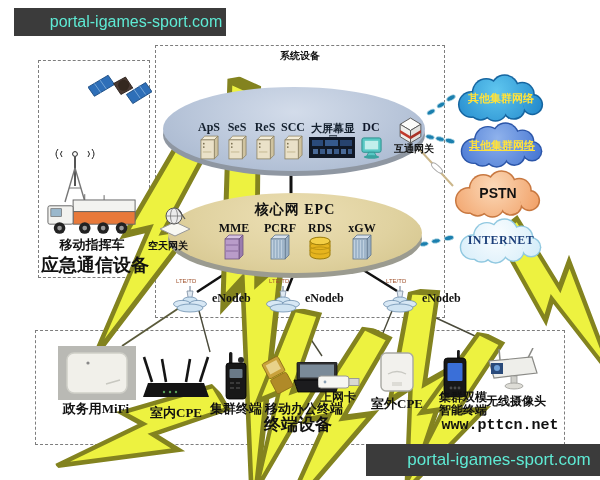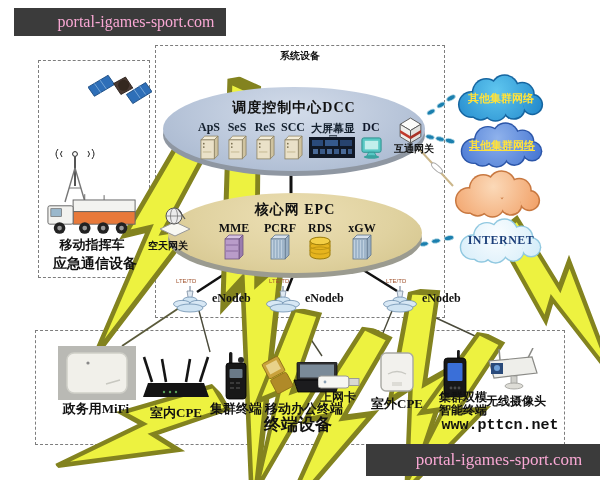--- a/index.html
+++ b/index.html
@@ -4,21 +4,21 @@
 <style>
   * { margin:0; padding:0; box-sizing:border-box; }
   body { background:#fff; }
   .scene { position:relative; width:600px; height:480px; background:#fff; overflow:hidden;
            font-family:"Liberation Serif", serif; }
   .abs { position:absolute; }
   .lbl { font-weight:bold; color:#111; text-align:center; line-height:1.1; }
   .sans { font-family:"Liberation Sans", sans-serif; }
   .mono { font-family:"Liberation Mono", monospace; }
   .dashbox { border:1.6px dashed #7d7d7d; }
-  .watermark { background:#3b3b3b; color:#f9a8d4; font-family:Liberation Serif, serif;
+  .watermark { background:#3b3b3b; color:#5eead4; font-family:Liberation Sans, sans-serif;
                display:flex; align-items:center; justify-content:center;padding-left:32px; }
   .ellipse { border-radius:50%; }
   .dcc-rim { background:#8f97a2; }
   .dcc-main { background:radial-gradient(ellipse at 50% 30%, #d3dcea 0%, #b9c6da 55%, #a3b3cb 100%); }
   .epc-rim { background:#9b9b90; }
   .epc-main { background:radial-gradient(ellipse at 50% 30%, #ecdfb4 0%, #e0d2a0 55%, #d2c289 100%); }
   .cloud-text { display:flex; align-items:center; justify-content:center; font-weight:bold; }
   .tiny-tag { font-size:6px; color:#a0522d; font-family:"Liberation Sans", sans-serif; }
   svg { display:block; }
 </style>
@@ -246,21 +246,20 @@
     <use href="#sym-bolt" transform="translate(142,314) rotate(45) scale(0.30,0.35)"></use>
     <use href="#sym-bolt" transform="translate(200,316) rotate(-4) scale(0.28,0.37)"></use>
     <use href="#sym-bolt" transform="translate(264,313) rotate(8) scale(0.30,0.42)"></use>
     <use href="#sym-bolt" transform="translate(312,316) rotate(-14) scale(0.30,0.42)"></use>
     <use href="#sym-bolt" transform="translate(386,316) rotate(10) scale(0.28,0.37)"></use>
     <use href="#sym-bolt" transform="translate(443,312) rotate(-55) scale(0.28,0.37)"></use>
   </svg>
 
   <div class="abs ellipse dcc-rim" style="left:163px; top:94px; width:262px; height:82px;"></div>
   <div class="abs ellipse dcc-main" style="left:163px; top:87px; width:262px; height:84px;"></div>
-  <div class="abs lbl" style="left:180px; top:100px; width:228px; font-size:14px; letter-spacing:1px;">调度控制中心DCC</div>
   <div class="abs lbl" style="left:196px; top:121px; width:26px; font-size:12px; color:#14202e;">ApS</div>
   <div class="abs lbl" style="left:224px; top:121px; width:26px; font-size:12px; color:#14202e;">SeS</div>
   <div class="abs lbl" style="left:252px; top:121px; width:26px; font-size:12px; color:#14202e;">ReS</div>
   <div class="abs lbl" style="left:280px; top:121px; width:26px; font-size:12px; color:#14202e;">SCC</div>
   <div class="abs lbl" style="left:306px; top:122px; width:54px; font-size:11px; color:#14202e;">大屏幕显示</div>
   <div class="abs lbl" style="left:358px; top:121px; width:26px; font-size:12px; color:#0f172a;">DC</div>
   <svg class="abs" style="left:200px; top:135px;" width="19" height="25">
       <use href="#sym-server"></use>
     </svg>
   <svg class="abs" style="left:228px; top:135px;" width="19" height="25">
@@ -390,20 +389,21 @@
         <circle cx="18" cy="33" r="13"></circle>
         <circle cx="34" cy="20" r="14"></circle>
         <circle cx="54" cy="16" r="14"></circle>
         <circle cx="73" cy="22" r="12"></circle>
         <circle cx="84" cy="33" r="10"></circle>
         <circle cx="64" cy="37" r="11"></circle>
         <circle cx="44" cy="38" r="12"></circle>
         <circle cx="28" cy="38" r="11"></circle>
       </g>
   </svg>
+  <div class="abs lbl cloud-text sans" style="left:452px; top:184px; width:92px; height:20px; font-size:14px; color:#111;">PSTN</div>
 
   <svg class="abs" style="left:452px; top:218px;" width="98" height="46" viewBox="0 0 100 52">
     <defs>
         <radialGradient id="cg4" gradientUnits="userSpaceOnUse" cx="45" cy="18" r="60">
       <stop offset="0%" stop-color="#fafdff"></stop>
           <stop offset="100%" stop-color="#cfeaf8"></stop>
         </radialGradient>
       </defs>
     <g fill="#90c8e0">
         <circle cx="18" cy="33" r="14.6"></circle>
@@ -447,21 +447,21 @@
   <svg class="abs" style="left:88px; top:68px;" width="64" height="52">
       <use href="#sym-satellite"></use>
     </svg>
   <svg class="abs" style="left:52px; top:142px;" width="46" height="62">
       <use href="#sym-tower"></use>
     </svg>
   <svg class="abs" style="left:46px; top:192px;" width="92" height="45">
       <use href="#sym-truck"></use>
     </svg>
   <div class="abs lbl" style="left:44px; top:238px; width:96px; font-size:13px;">移动指挥车</div>
-  <div class="abs lbl" style="left:40px; top:256px; width:110px; font-size:14px;">应急通信设备</div>
+  <div class="abs lbl" style="left:40px; top:256px; width:110px; font-size:18px;">应急通信设备</div>
 
   <svg class="abs" style="left:58px; top:346px;" width="78" height="54">
       <use href="#sym-mifi"></use>
     </svg>
   <div class="abs lbl" style="left:48px; top:402px; width:96px; font-size:13px;">政务用MiFi</div>
 
   <svg class="abs" style="left:142px; top:352px;" width="68" height="50">
       <use href="#sym-router"></use>
     </svg>
   <div class="abs lbl" style="left:142px; top:406px; width:68px; font-size:13px;">室内CPE</div>

